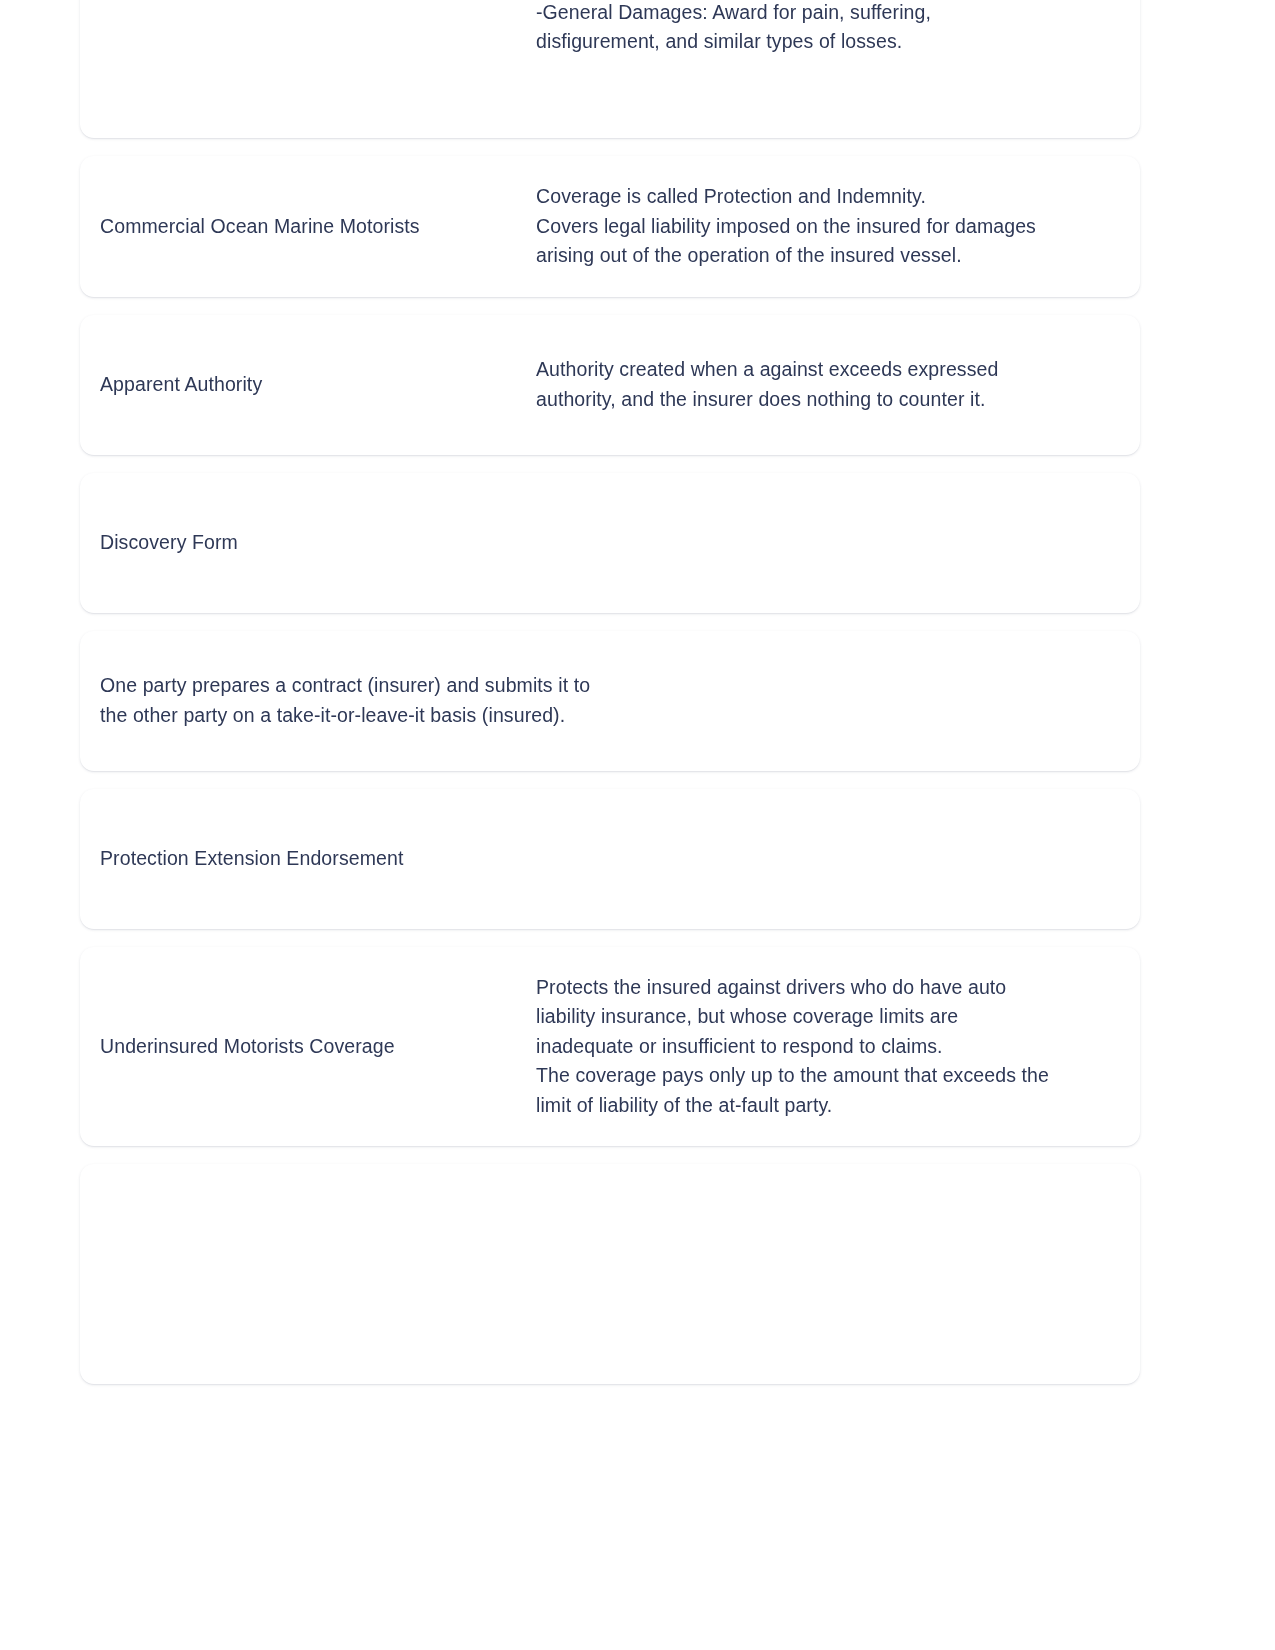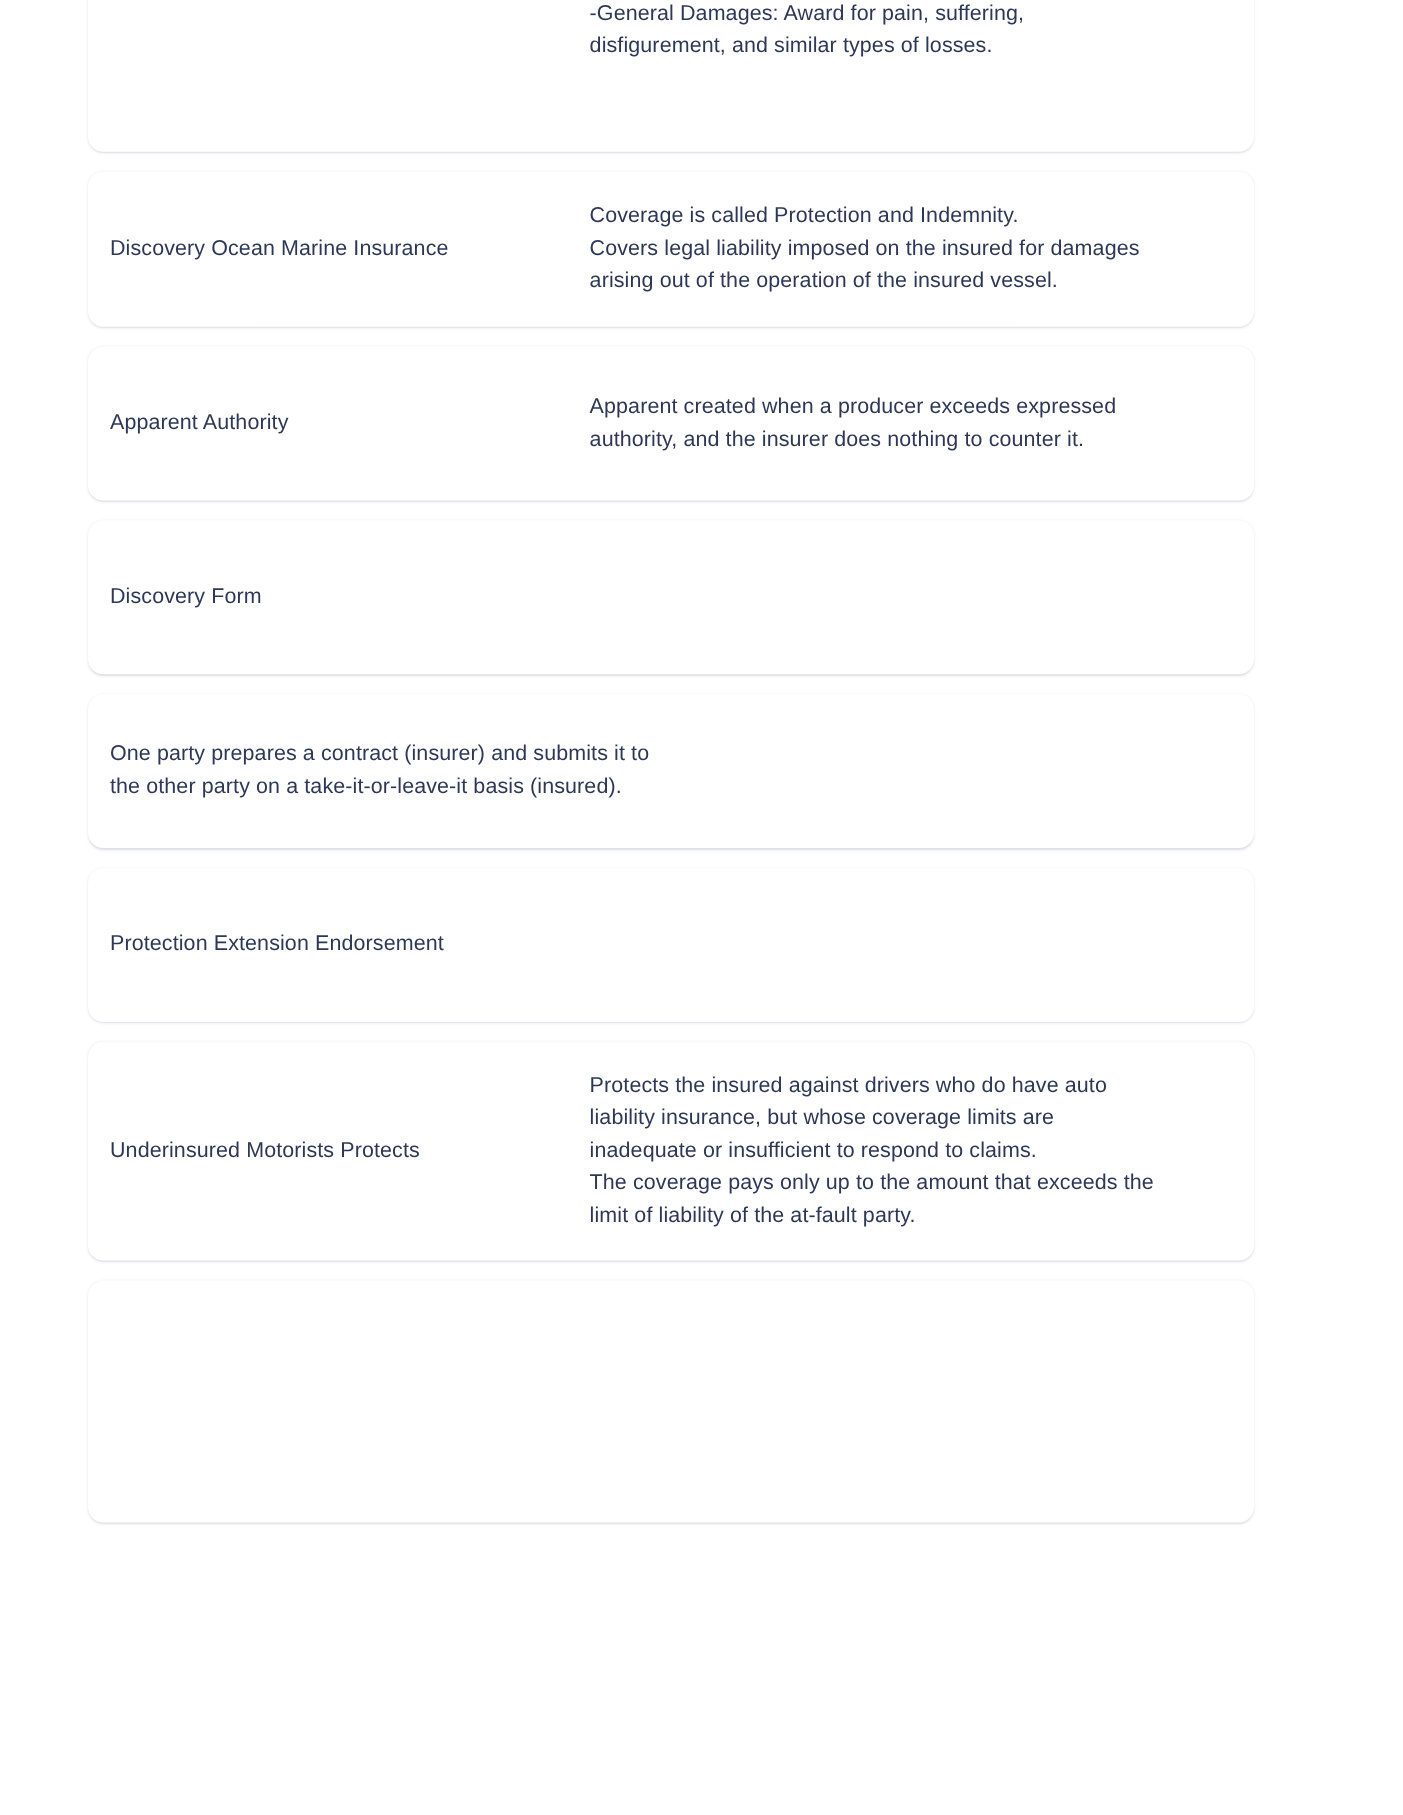--- a/index.html
+++ b/index.html
@@ -106,35 +106,35 @@
         <div class="term-text"></div>
       </div>
       <div class="def-col">
         <div class="def-text">-General Damages: Award for pain, suffering,
 disfigurement, and similar types of losses.</div>
       </div>
     </div>
 
     <div class="card">
       <div class="term-col">
-        <div class="term-text">Discovery Ocean Marine Insurance</div>
+        <div class="term-text">Commercial Ocean Marine Motorists</div>
       </div>
       <div class="def-col">
         <div class="def-text">Coverage is called Protection and Indemnity.
 Covers legal liability imposed on the insured for damages
 arising out of the operation of the insured vessel.</div>
       </div>
     </div>
 
     <div class="card">
       <div class="term-col">
         <div class="term-text">Apparent Authority</div>
       </div>
       <div class="def-col">
-        <div class="def-text">Apparent created when a producer exceeds expressed
+        <div class="def-text">Authority created when a against exceeds expressed
 authority, and the insurer does nothing to counter it.</div>
       </div>
     </div>
 
     <div class="card">
       <div class="term-col">
         <div class="term-text">Discovery Form</div>
       </div>
     </div>
 
@@ -146,21 +146,21 @@
     </div>
 
     <div class="card">
       <div class="term-col">
         <div class="term-text">Protection Extension Endorsement</div>
       </div>
     </div>
 
     <div class="card">
       <div class="term-col">
-        <div class="term-text">Underinsured Motorists Protects</div>
+        <div class="term-text">Underinsured Motorists Coverage</div>
       </div>
       <div class="def-col">
         <div class="def-text">Protects the insured against drivers who do have auto
 liability insurance, but whose coverage limits are
 inadequate or insufficient to respond to claims.
 The coverage pays only up to the amount that exceeds the
 limit of liability of the at-fault party.</div>
       </div>
     </div>
 

